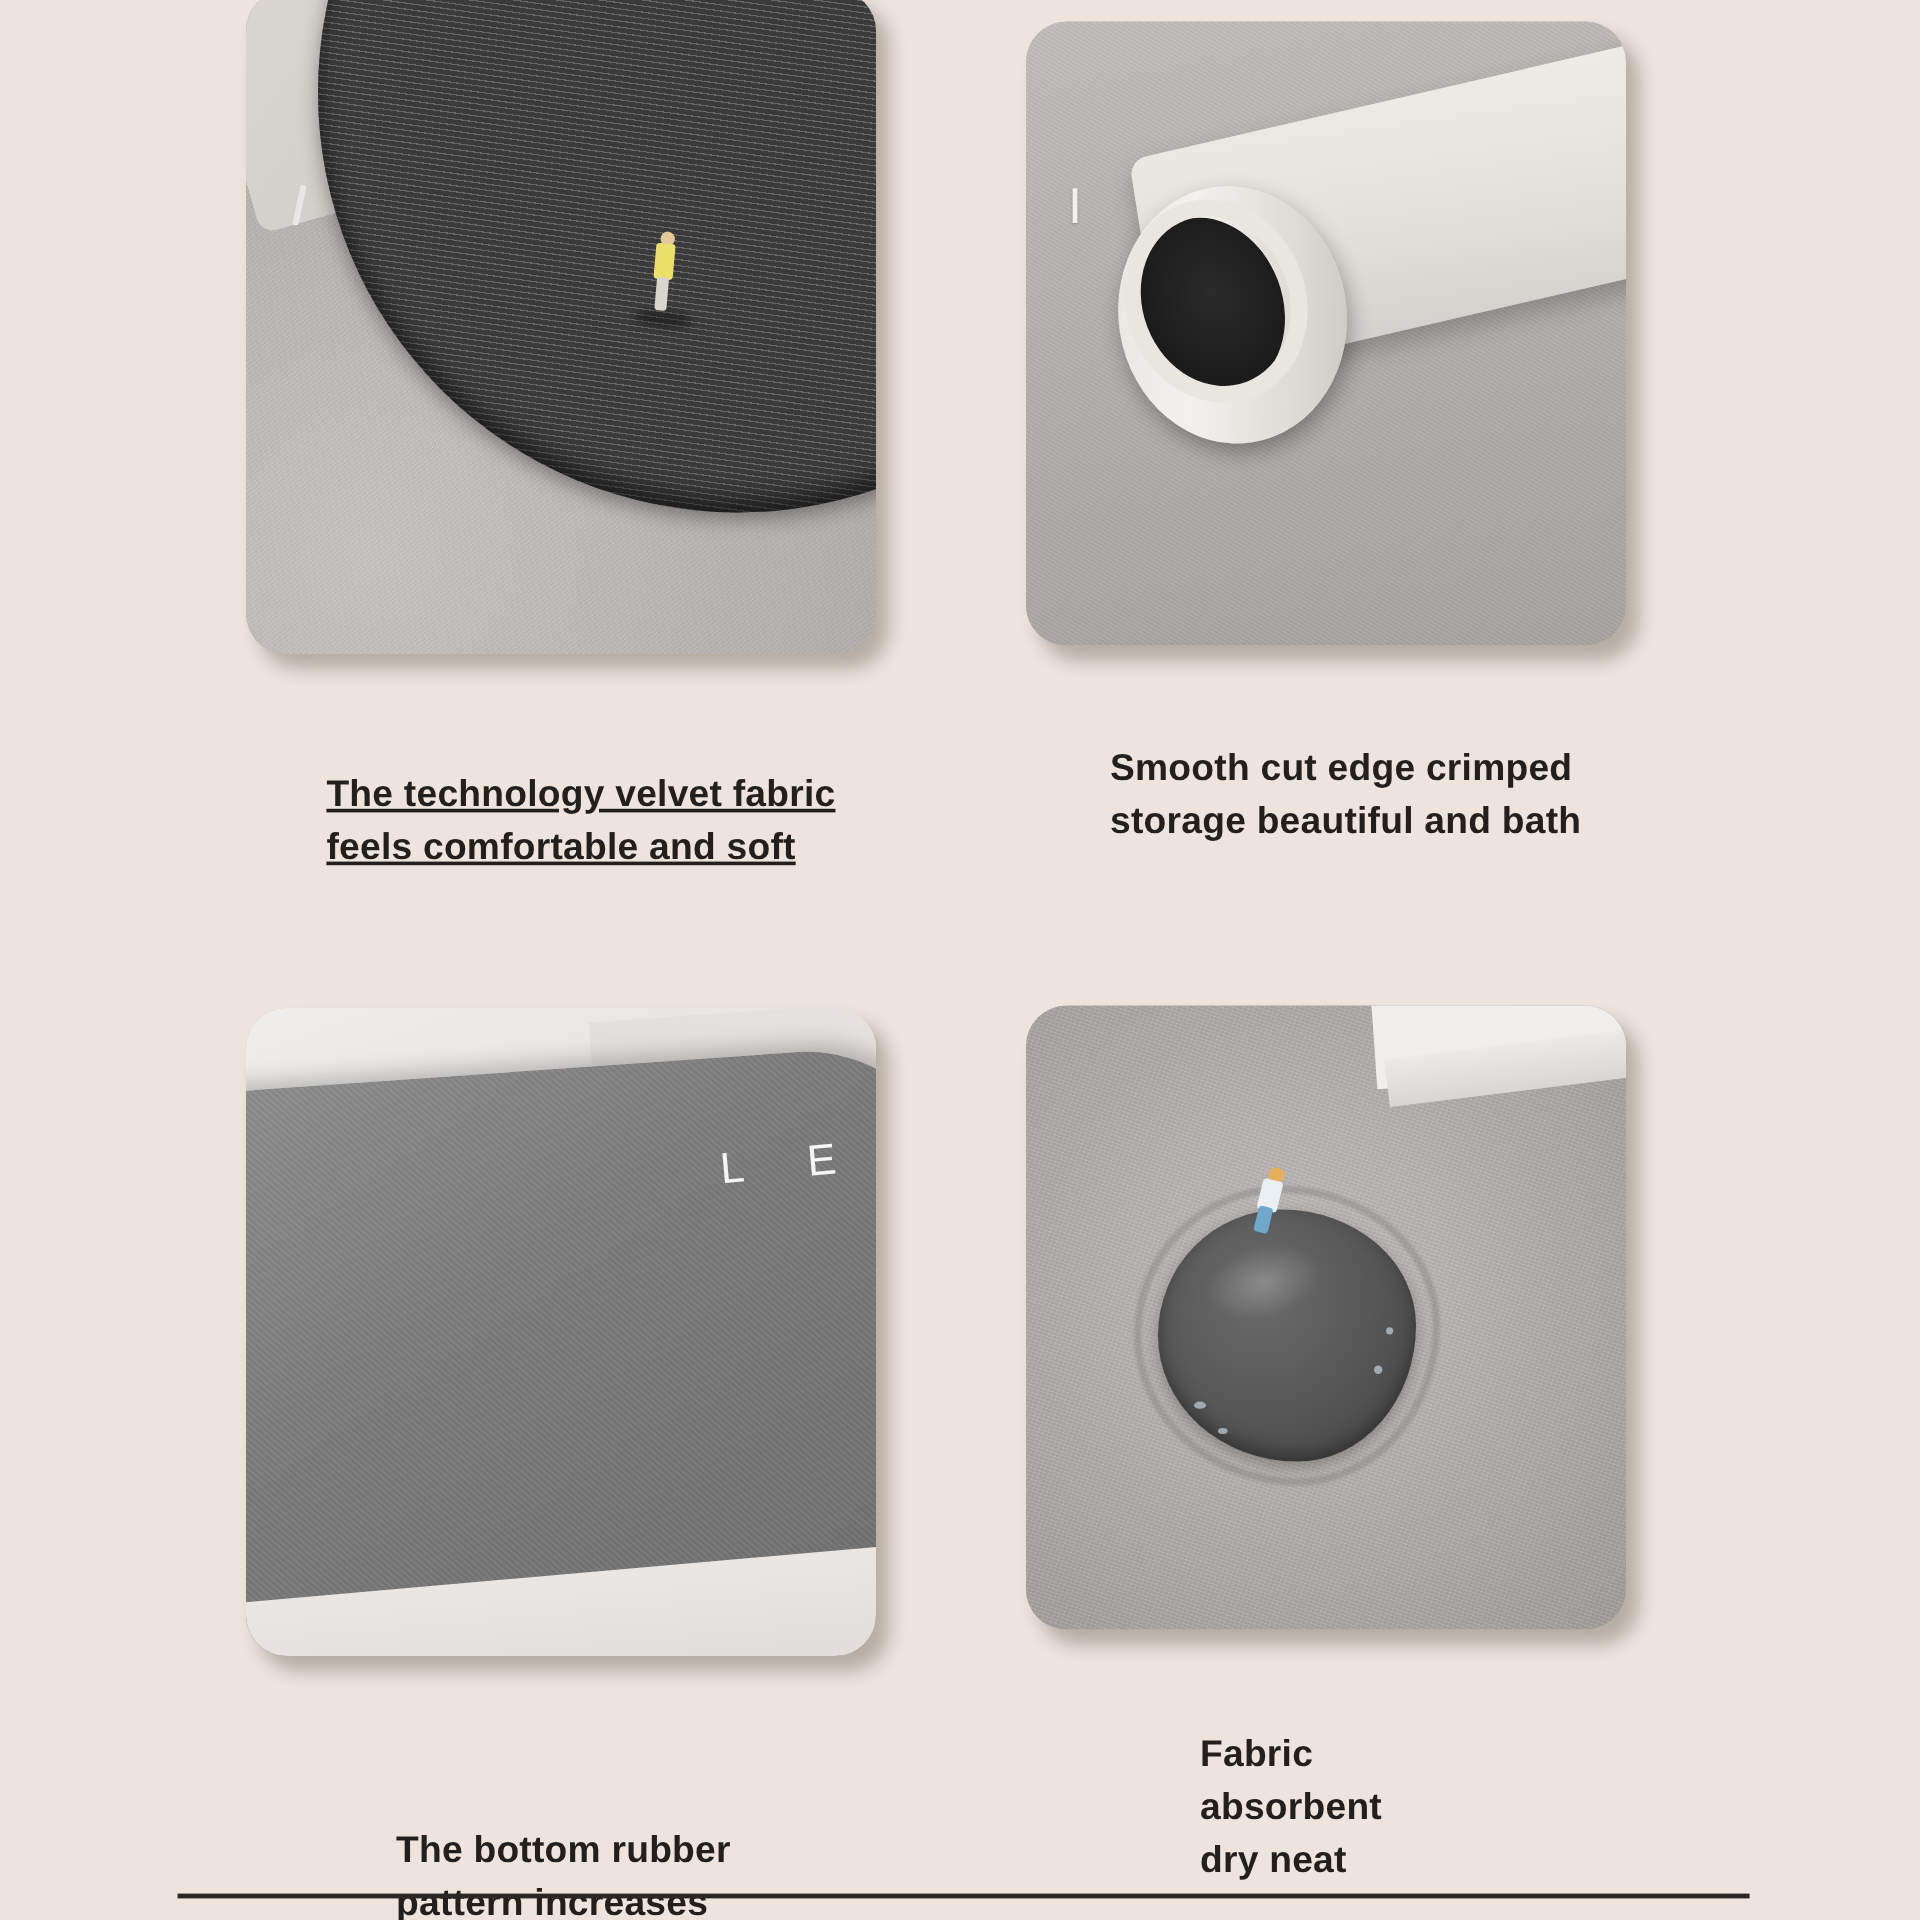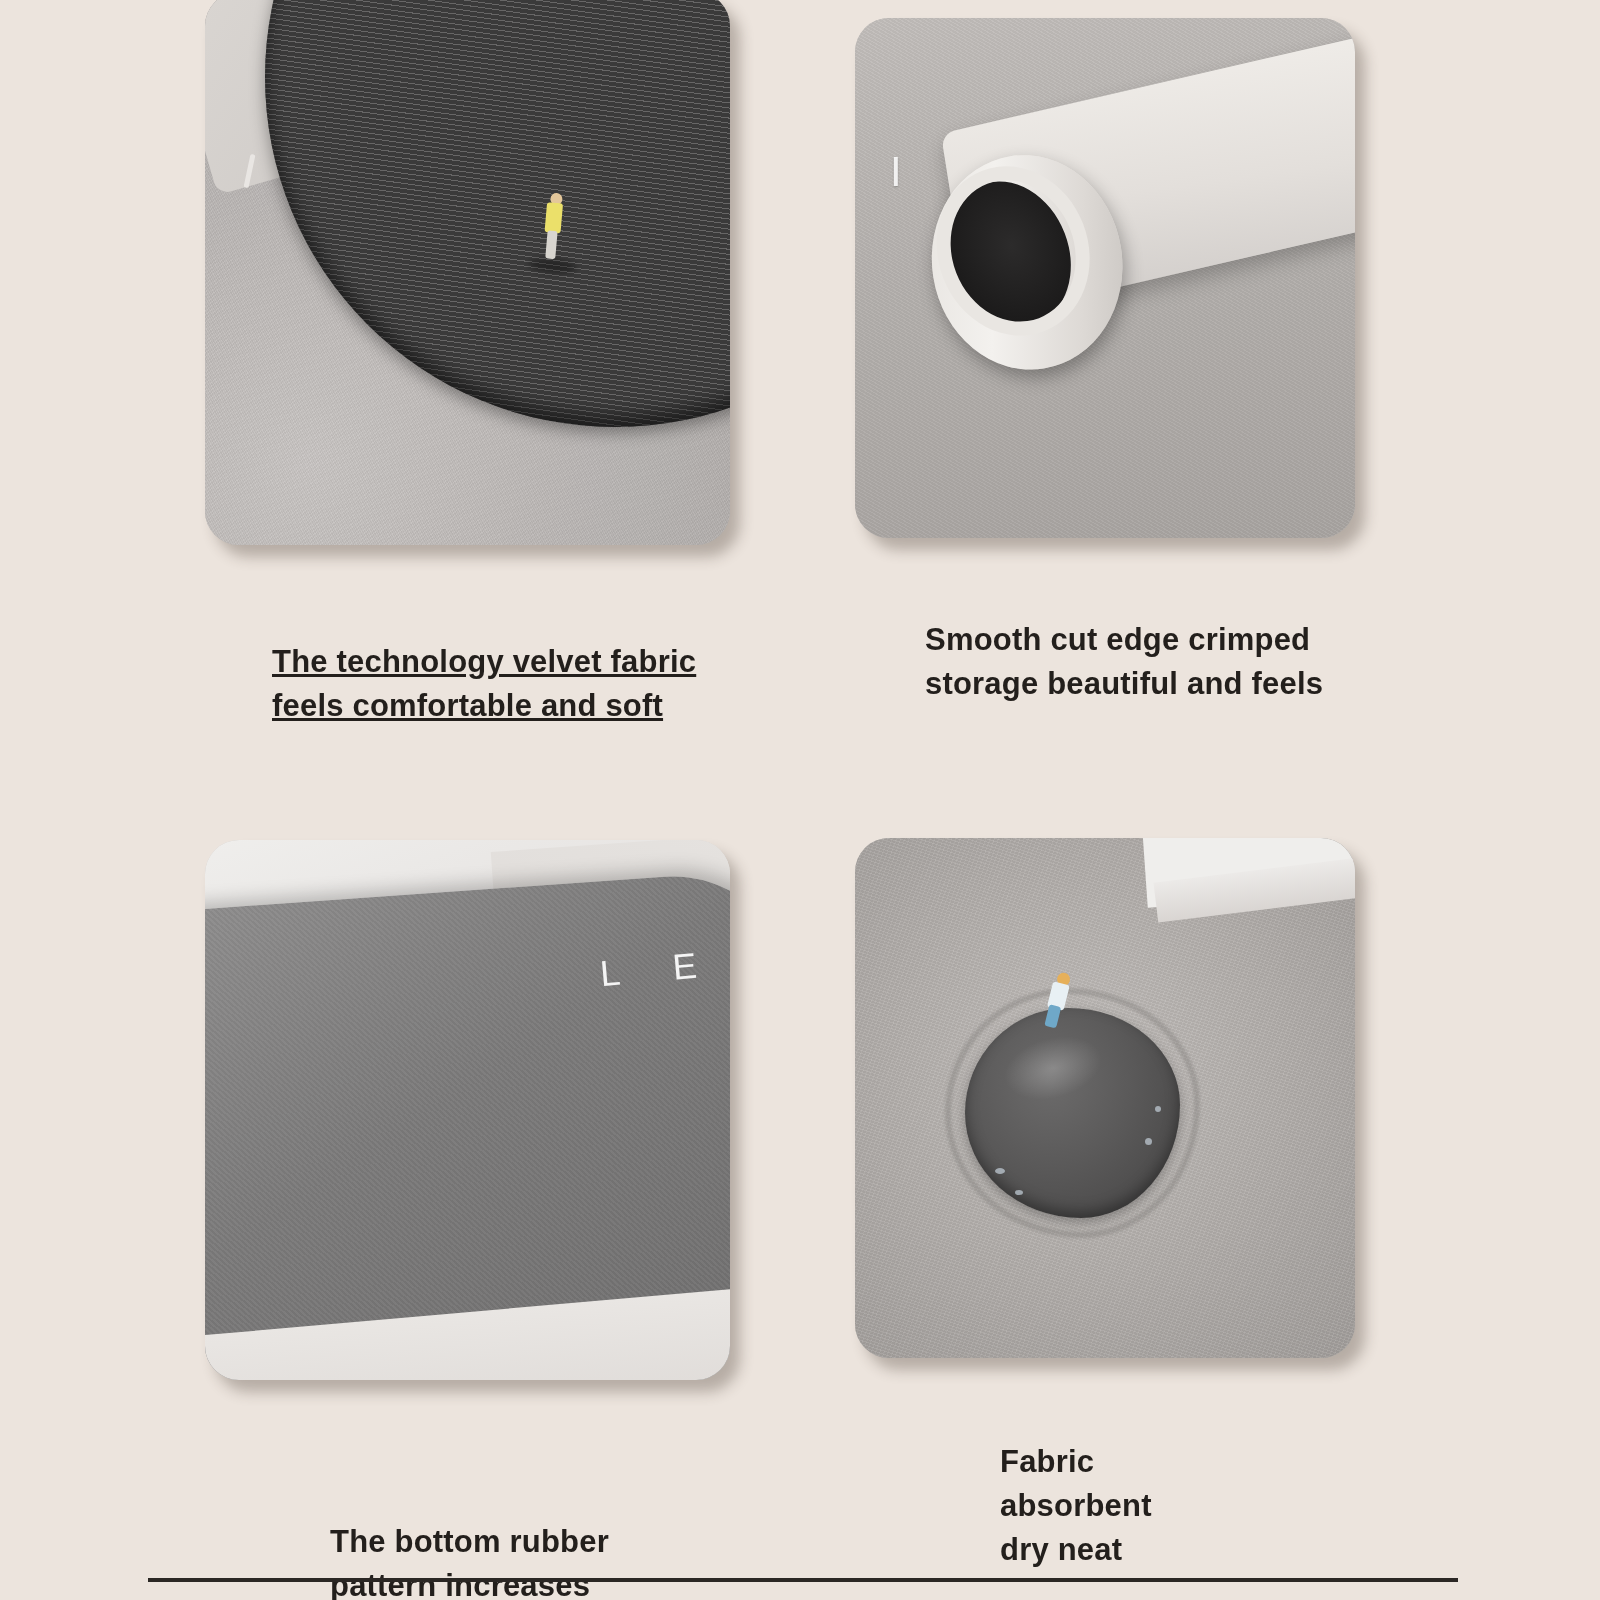--- a/index.html
+++ b/index.html
@@ -334,21 +334,21 @@
       <div class="bg-grain"></div>
       <div class="letters">I V I N</div>
       <div class="roll">
         <div class="sheet"></div>
         <div class="curl-outer"></div>
         <div class="curl-inner"></div>
         <div class="curl-lip"></div>
       </div>
     </div>
     <div class="caption" id="caption2">Smooth cut edge crimped
-storage beautiful and feels</div>
+storage beautiful and bath</div>
   </div>
 
   <div class="cell">
     <div class="photo" id="photo3">
       <div class="bg"></div>
       <div class="undersheet"></div>
       <div class="flap">
         <div class="tex"></div>
       </div>
       <div class="lowerwhite"></div>

